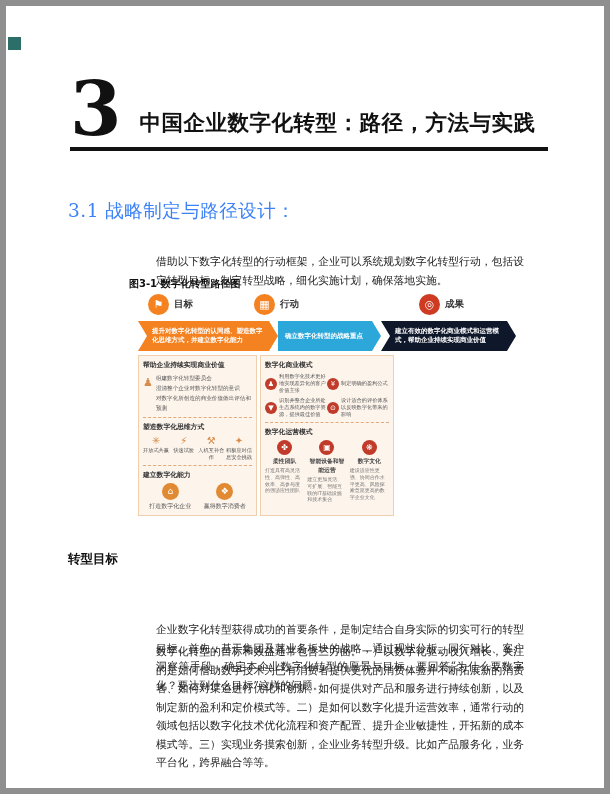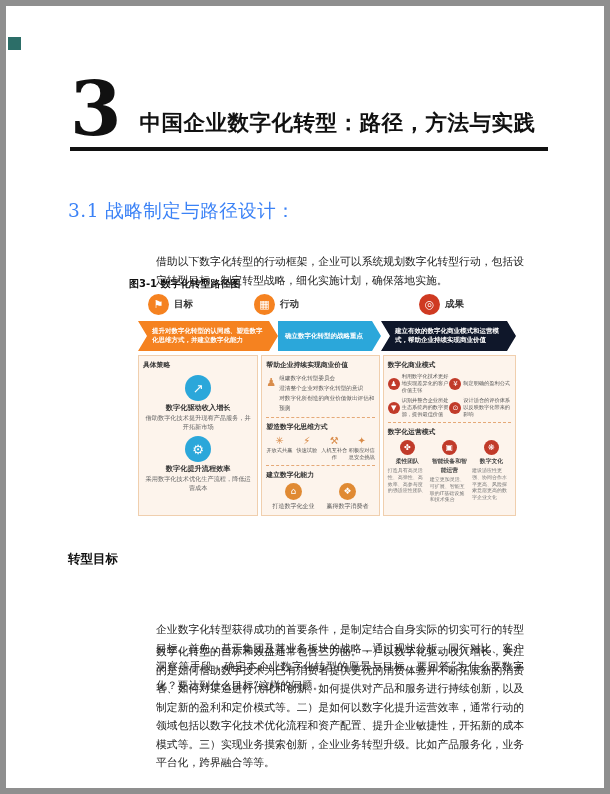--- a/index.html
+++ b/index.html
@@ -168,33 +168,20 @@
     </div>
 
     <div class="arrow-row">
       <div class="arrow arrow-2">提升对数字化转型的认同感、塑造数字化思维方式，并建立数字化能力</div>
       <div class="arrow arrow-1">确立数字化转型的战略重点</div>
       <div class="arrow arrow-3">建立有效的数字化商业模式和运营模式，帮助企业持续实现商业价值</div>
     </div>
 
     <div class="cards-row">
 
-      <div class="card card-1">
-        <div class="card-header">具体策略</div>
-        <div class="strategy-item">
-          <div class="big-circle c-blue">↗</div>
-          <div class="strategy-title">数字化驱动收入增长</div>
-          <div class="strategy-desc">借助数字化技术提升现有产品服务，并开拓新市场</div>
-        </div>
-        <div class="strategy-item">
-          <div class="big-circle c-blue">⚙</div>
-          <div class="strategy-title">数字化提升流程效率</div>
-          <div class="strategy-desc">采用数字化技术优化生产流程，降低运营成本</div>
-        </div>
-      </div>
 
       <div class="card card-2">
         <div class="card-header">帮助企业持续实现商业价值</div>
         <div class="awareness-row">
           <div class="tan-person">♟</div>
           <div class="awareness-list">
             <div>组建数字化转型委员会</div>
             <div>澄清整个企业对数字化转型的意识</div>
             <div>对数字化所创造的商业价值做出评估和预测</div>
           </div>

